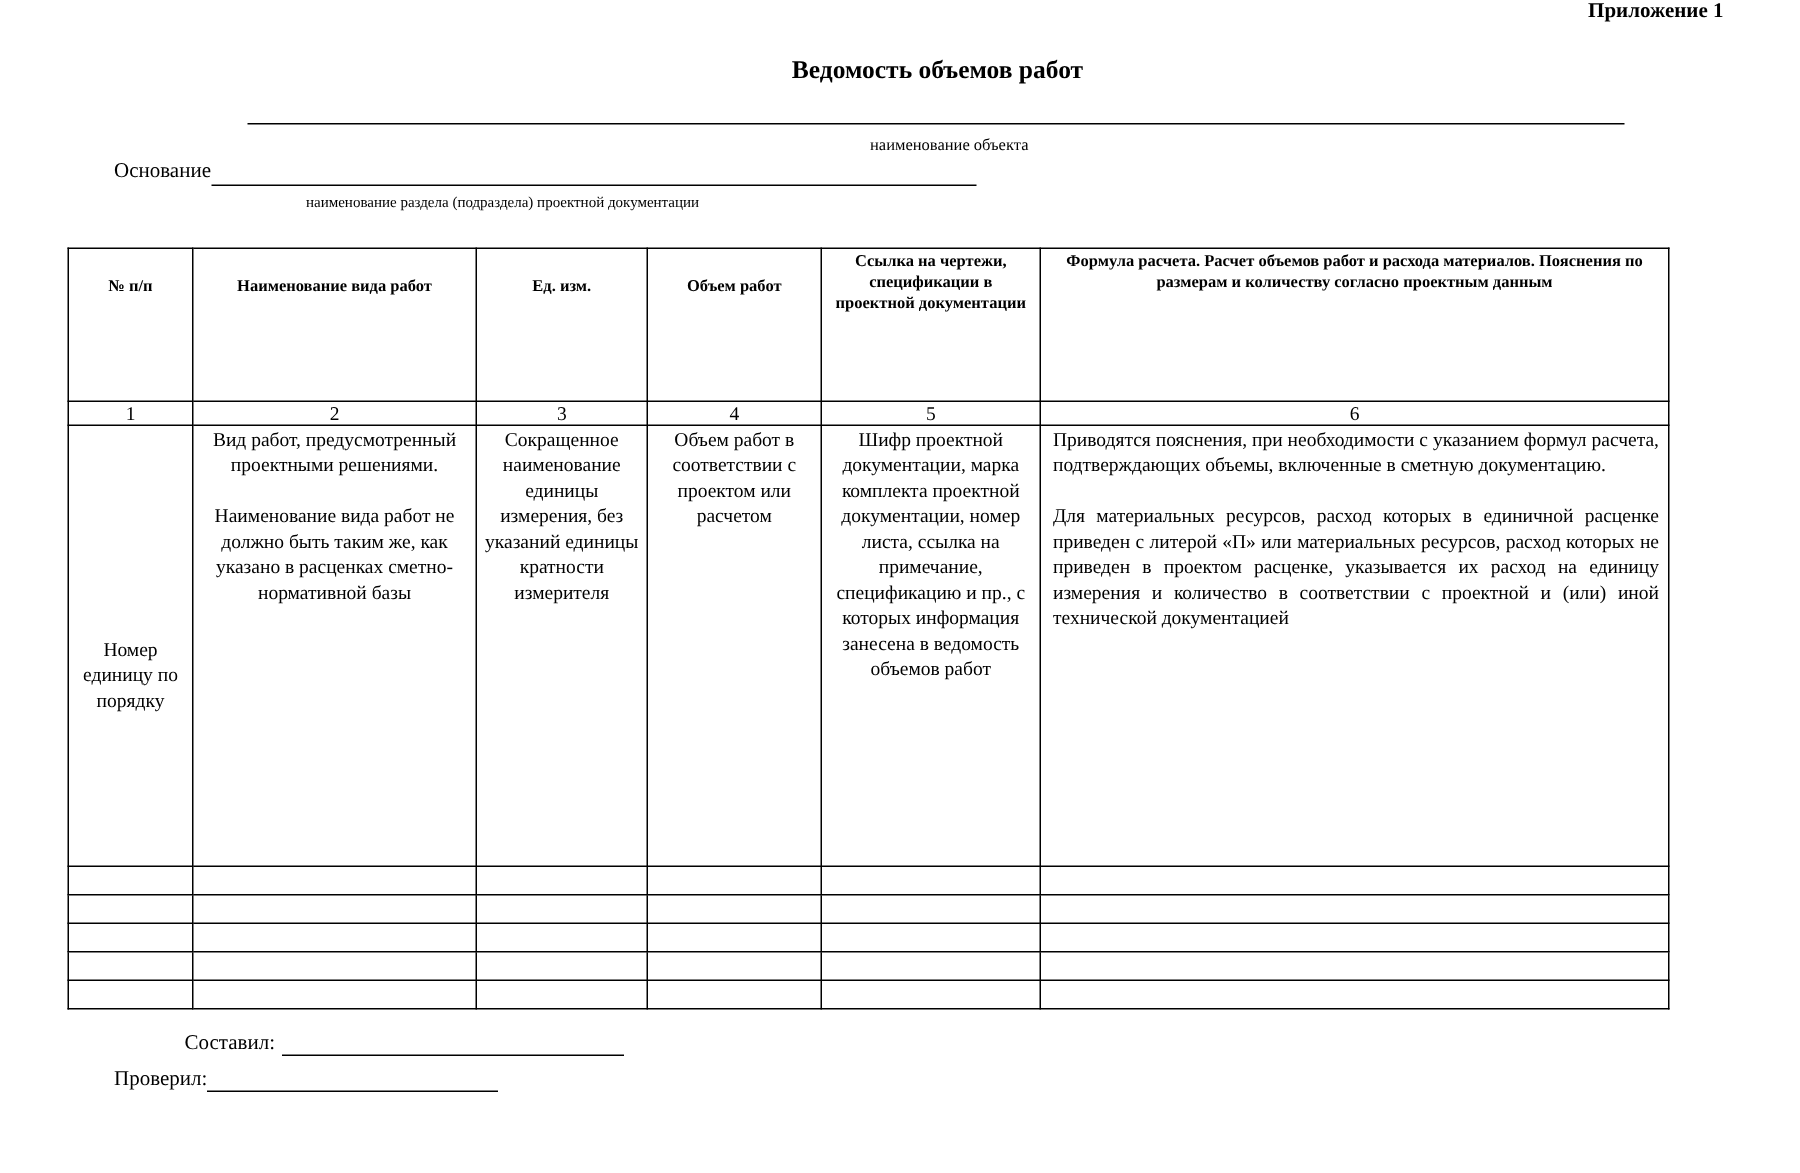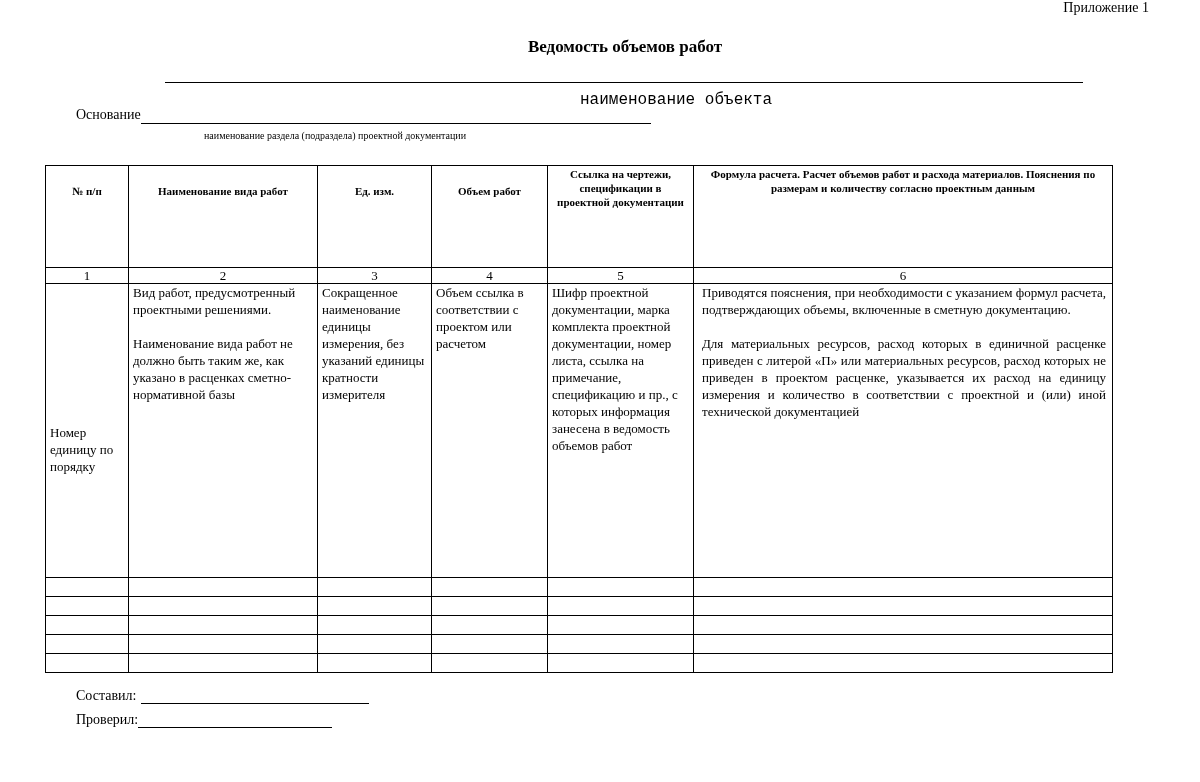--- a/index.html
+++ b/index.html
@@ -1,31 +1,31 @@
 <!DOCTYPE html>
 <html><head>
 <meta charset="utf-8">
 <style>
   html, body { margin: 0; padding: 0; background: #ffffff; }
   body { width: 1200px; height: 782px; position: relative; overflow: hidden;
          font-family: "Liberation Serif", serif; color: #000; }
-  .appendix { position: absolute; right: 51px; top: 0px; font-size: 14px; }
+  .appendix { position: absolute; right: 51px; top: 0px; font-size: 14px; font-weight: bold; }
   .title { position: absolute; left: 0; width: 1250px; top: 37px; text-align: center;
            font-weight: bold; font-size: 17px; }
   .object-line { position: absolute; left: 165px; width: 918px; top: 82px; border-bottom: 1px solid #000; height: 0; }
-  .object-caption { position: absolute; left: 580px; top: 91px; font-size: 16px; font-family: Liberation Mono, monospace; }
+  .object-caption { position: absolute; left: 580px; top: 91px; font-size: 11px; }
   .basis { position: absolute; left: 76px; top: 107px; font-size: 14px; display: flex; text-align: right; }
   .basis-line { width: 510px; border-bottom: 1px solid #000; height: 16px; margin-left: 0px; }
   .basis-caption { position: absolute; left: 182px; top: 130px; font-size: 10px; margin-left: 22px; }
   table.vol { position: absolute; left: 45px; top: 165px; width: 1067px; border-collapse: collapse; table-layout: fixed; }
   table.vol td, table.vol th { border: 1px solid #000; padding: 0 4px; font-size: 13px; line-height: 17px; }
   table.vol th { font-size: 11px; line-height: 14px; font-weight: bold; vertical-align: top; text-align: center; height: 83px; padding-top: 1px; font-family: Liberation Serif, serif;}
   th.h-lead { padding-top: 18px !important; vertical-align: top; }
   tr.num td { text-align: center; height: 15px; line-height: 15px; font-size: 13px; }
-  tr.desc td { vertical-align: top; text-align: left; height: 255px; }
+  tr.desc td { vertical-align: top; text-align: center; height: 255px; }
   tr.desc td.c1 { vertical-align: middle; padding-top: 38px; }
   tr.desc td.c6 { text-align: justify; padding-left: 8px; padding-right: 6px; }
   tr.empty td { height: 18px; }
   .para-gap { height: 17px; }
   .sign { position: absolute; left: 76px; font-size: 14px; display: flex; }
   .sign .line { border-bottom: 1px solid #000; height: 15px; }
 </style>
 </head>
 <body>
 
@@ -66,21 +66,21 @@
     <td>6</td>
   </tr>
   <tr class="desc">
     <td class="c1">Номер единицу по порядку</td>
     <td>
       <div>Вид работ, предусмотренный проектными решениями.</div>
       <div class="para-gap"></div>
       <div>Наименование вида работ не должно быть таким же, как указано в расценках сметно-нормативной базы</div>
     </td>
     <td>Сокращенное наименование единицы измерения, без указаний единицы кратности измерителя</td>
-    <td>Объем ссылка в соответствии с проектом или расчетом</td>
+    <td>Объем работ в соответствии с проектом или расчетом</td>
     <td>Шифр проектной документации, марка комплекта проектной документации, номер листа, ссылка на примечание, спецификацию и пр., с которых информация занесена в ведомость объемов работ</td>
     <td class="c6">
       <div>Приводятся пояснения, при необходимости с указанием формул расчета, подтверждающих объемы, включенные в сметную документацию.</div>
       <div class="para-gap"></div>
       <div>Для материальных ресурсов, расход которых в единичной расценке приведен с литерой «П» или материальных ресурсов, расход которых не приведен в проектом расценке,  указывается их расход на единицу измерения и количество в соответствии с проектной и (или) иной технической документацией</div>
     </td>
   </tr>
   </tbody>
     <tbody id="empty-rows">
       <tr class="empty">
@@ -119,20 +119,20 @@
         <td></td>
         <td></td>
         <td></td>
         <td></td>
         <td></td>
         <td></td>
       </tr>
     </tbody>
 </table>
 
-<div class="sign" style="top:688px;">
+<div class="sign" style="top:688px;margin-left:47px;">
   <span>Составил:</span>
   <span class="line" style="width:228px;margin-left:5px;"></span>
 </div>
 <div class="sign" style="top:712px;">
   <span>Проверил:</span>
   <span class="line" style="width:194px;"></span>
 </div>
 
 </body></html>

